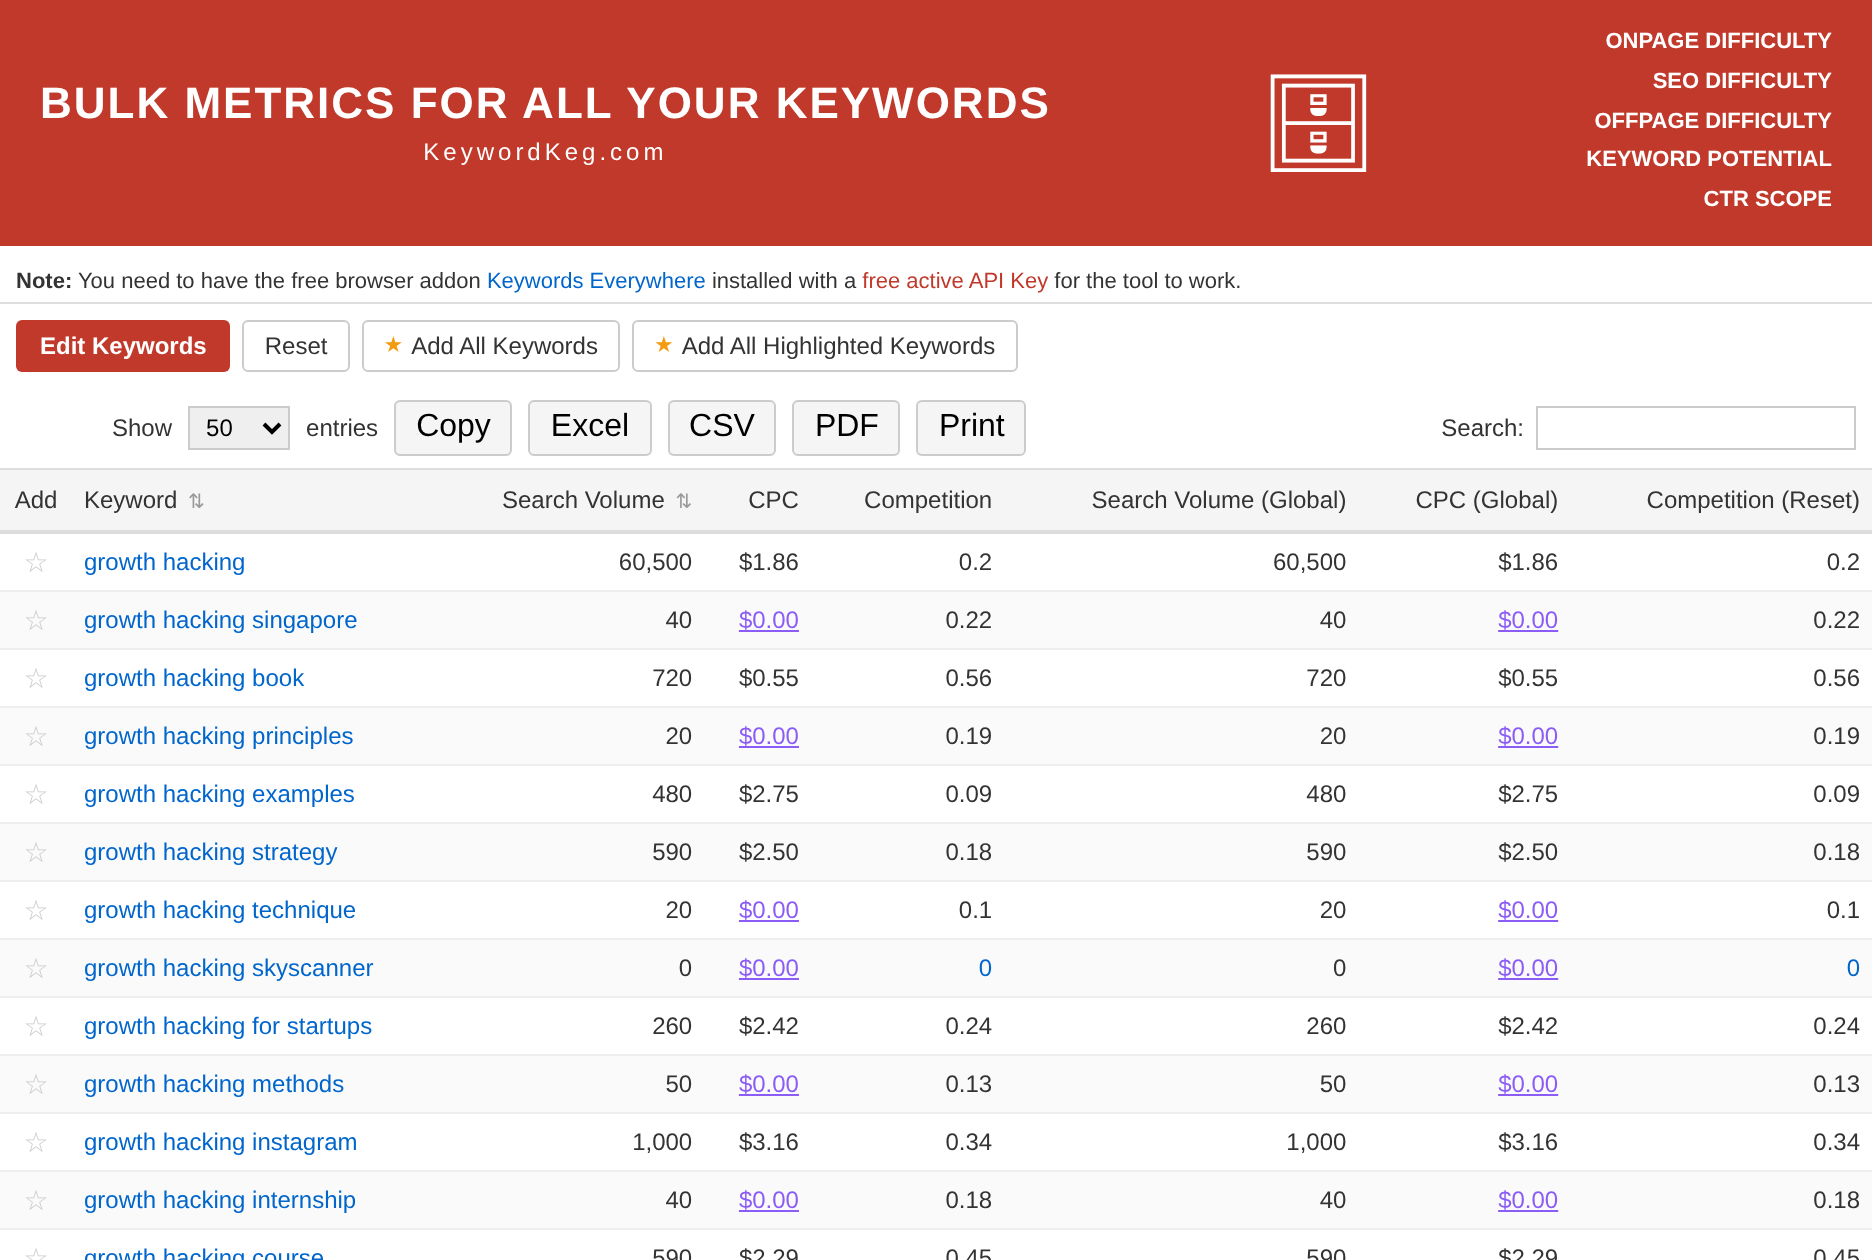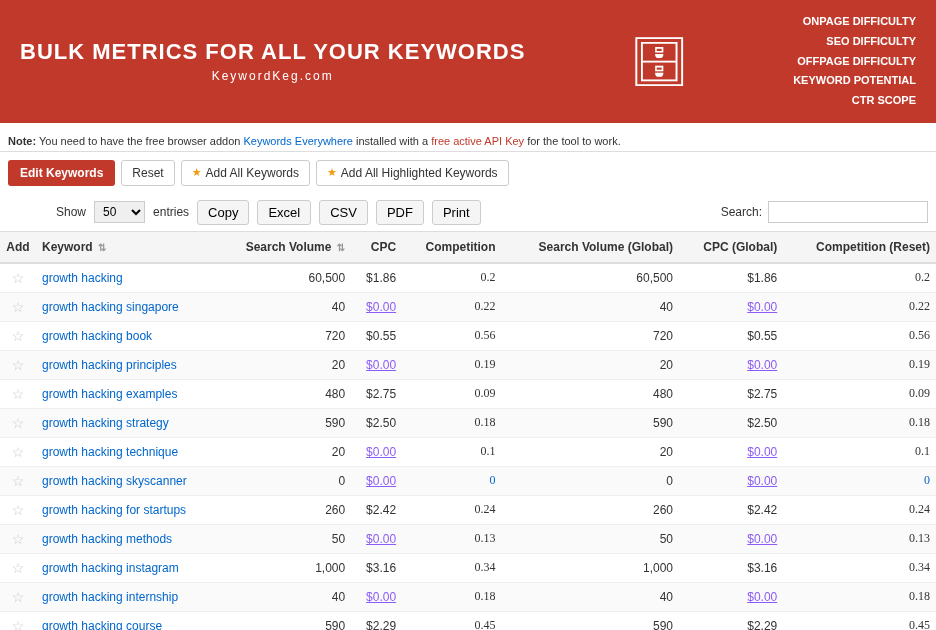--- a/index.html
+++ b/index.html
@@ -107,21 +107,21 @@
     .show-label { font-size: 12px; }
     .show-select {
       font-size: 12px;
       border: 1px solid #ccc;
       padding: 2px 4px;
     }
     .btn-small {
       background: #f5f5f5;
       border: 1px solid #ccc;
       padding: 4px 10px;
-      font-size: 13px;
+      font-size: 16px;
       cursor: pointer;
       border-radius: 3px;
     }
     .search-right {
       display: flex;
       align-items: center;
       gap: 6px;
     }
     .search-label { font-size: 12px; }
     .search-input {
@@ -136,33 +136,33 @@
       width: 100%;
       border-collapse: collapse;
       font-size: 12px;
     }
     thead th {
       background: #f5f5f5;
       border-bottom: 2px solid #ddd;
       border-top: 1px solid #ddd;
       padding: 8px 6px;
       text-align: left;
-      font-weight: bold;
+      font-weight: normal;
       white-space: nowrap;
     }
     thead th.right { text-align: right; }
     tbody tr { border-bottom: 1px solid #eee; }
     tbody tr:nth-child(even) { background: #fafafa; }
     tbody td { padding: 6px 6px; }
     tbody td.right { text-align: right; }
     .col-add { width: 36px; text-align: center; }
     .col-keyword { width: 180px; }
     .col-sv { text-align: right; }
     .col-cpc { text-align: right; }
-    .col-comp { text-align: right; font-family: Liberation Serif, serif; }
+    .col-comp { text-align: right; }
     .star-cell { color: #ccc; font-size: 14px; text-align: center; cursor: pointer; }
     a.link-blue { color: #0066cc; text-decoration: none; margin-top: 40px; }
     a.link-blue-underline { color: #8b5cf6; text-decoration: underline; }
     .zero-blue { color: #0066cc; }
     .sort-arrow { font-size: 10px; color: #999; margin-left: 2px; }
   </style>
 </head>
 <body>
 
 <div class="banner">

